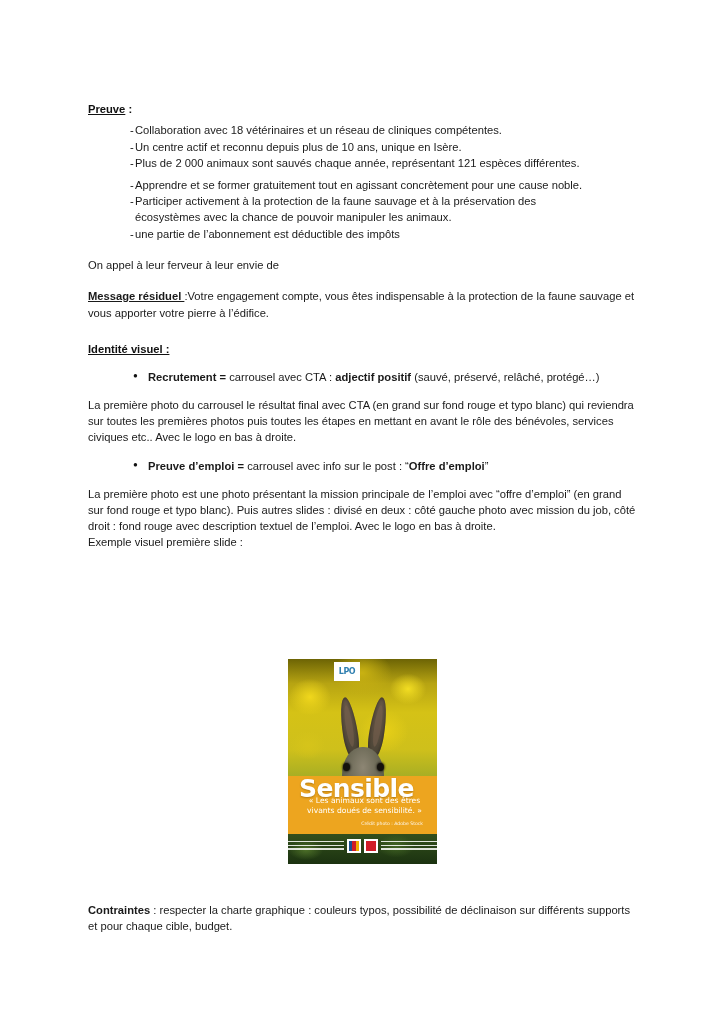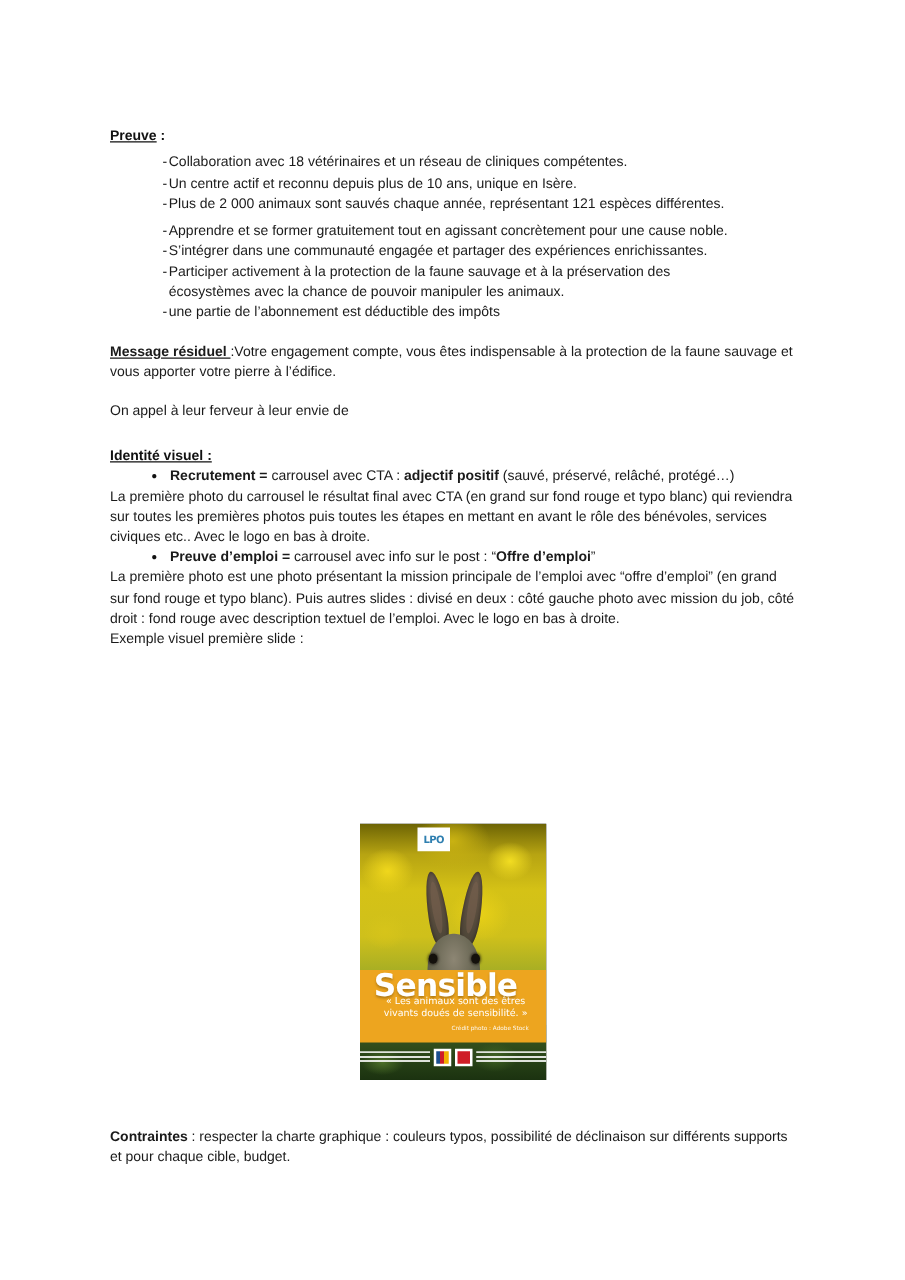--- a/index.html
+++ b/index.html
@@ -63,21 +63,21 @@
   ul.bullet-list {
     list-style: none;
     margin: 0;
     padding: 0;
   }
   ul.bullet-list > li {
     position: relative;
     padding-left: 48px;
     font-size: 11.2px;
     line-height: 16.2px;
-    margin: 0;
+    margin: 12px;
   }
   ul.bullet-list > li::before {
     content: "\25CF";
     position: absolute;
     left: 33px;
     top: -0.5px;
     font-size: 8px;
     color: #111;
   }
 
@@ -334,28 +334,27 @@
 
     <ul class="dash-list">
       <li>Collaboration avec 18 vétérinaires et un réseau de cliniques compétentes.</li>
       <li>Un centre actif et reconnu depuis plus de 10 ans,    unique en Isère.</li>
       <li>Plus de 2 000 animaux sont sauvés chaque année, représentant 121 espèces différentes.</li>
     </ul>
 
 
     <ul class="dash-list">
       <li>Apprendre et se former gratuitement tout en agissant concrètement pour une cause noble.</li>
-      <li>S’intégrer dans une communauté engagée et partager des expériences enrichissantes.</li>
       <li style="padding-right:52px;">Participer activement à la protection de la faune sauvage et à la préservation des écosystèmes avec la chance de pouvoir  manipuler les animaux.</li>
       <li>une partie de l’abonnement est déductible des impôts</li>
     </ul>
 
+    <p class="para gap-before">On appel à leur ferveur à leur envie de</p>
+
     <p class="para gap-before"><span class="b u">Message résiduel </span><span>:Votre engagement compte, vous êtes indispensable à la protection de la faune sauvage et vous apporter votre pierre à l’édifice.</span></p>
-
-    <p class="para gap-before">On appel à leur ferveur à leur envie de</p>
 
 
     <div class="heading u" style="margin-top:20px;">Identité visuel :</div>
 
     <ul class="bullet-list">
       <li><span class="b">Recrutement =</span><span> carrousel avec CTA : </span><span class="b">adjectif positif</span><span> (sauvé, préservé, relâché, protégé…)</span></li>
     </ul>
 
     <p class="para">La première photo du carrousel le résultat final avec CTA (en grand sur fond rouge et typo blanc) qui reviendra sur toutes les premières photos puis toutes les étapes en mettant en avant le rôle des bénévoles, services civiques etc.. Avec le logo en bas à droite.</p>
 

